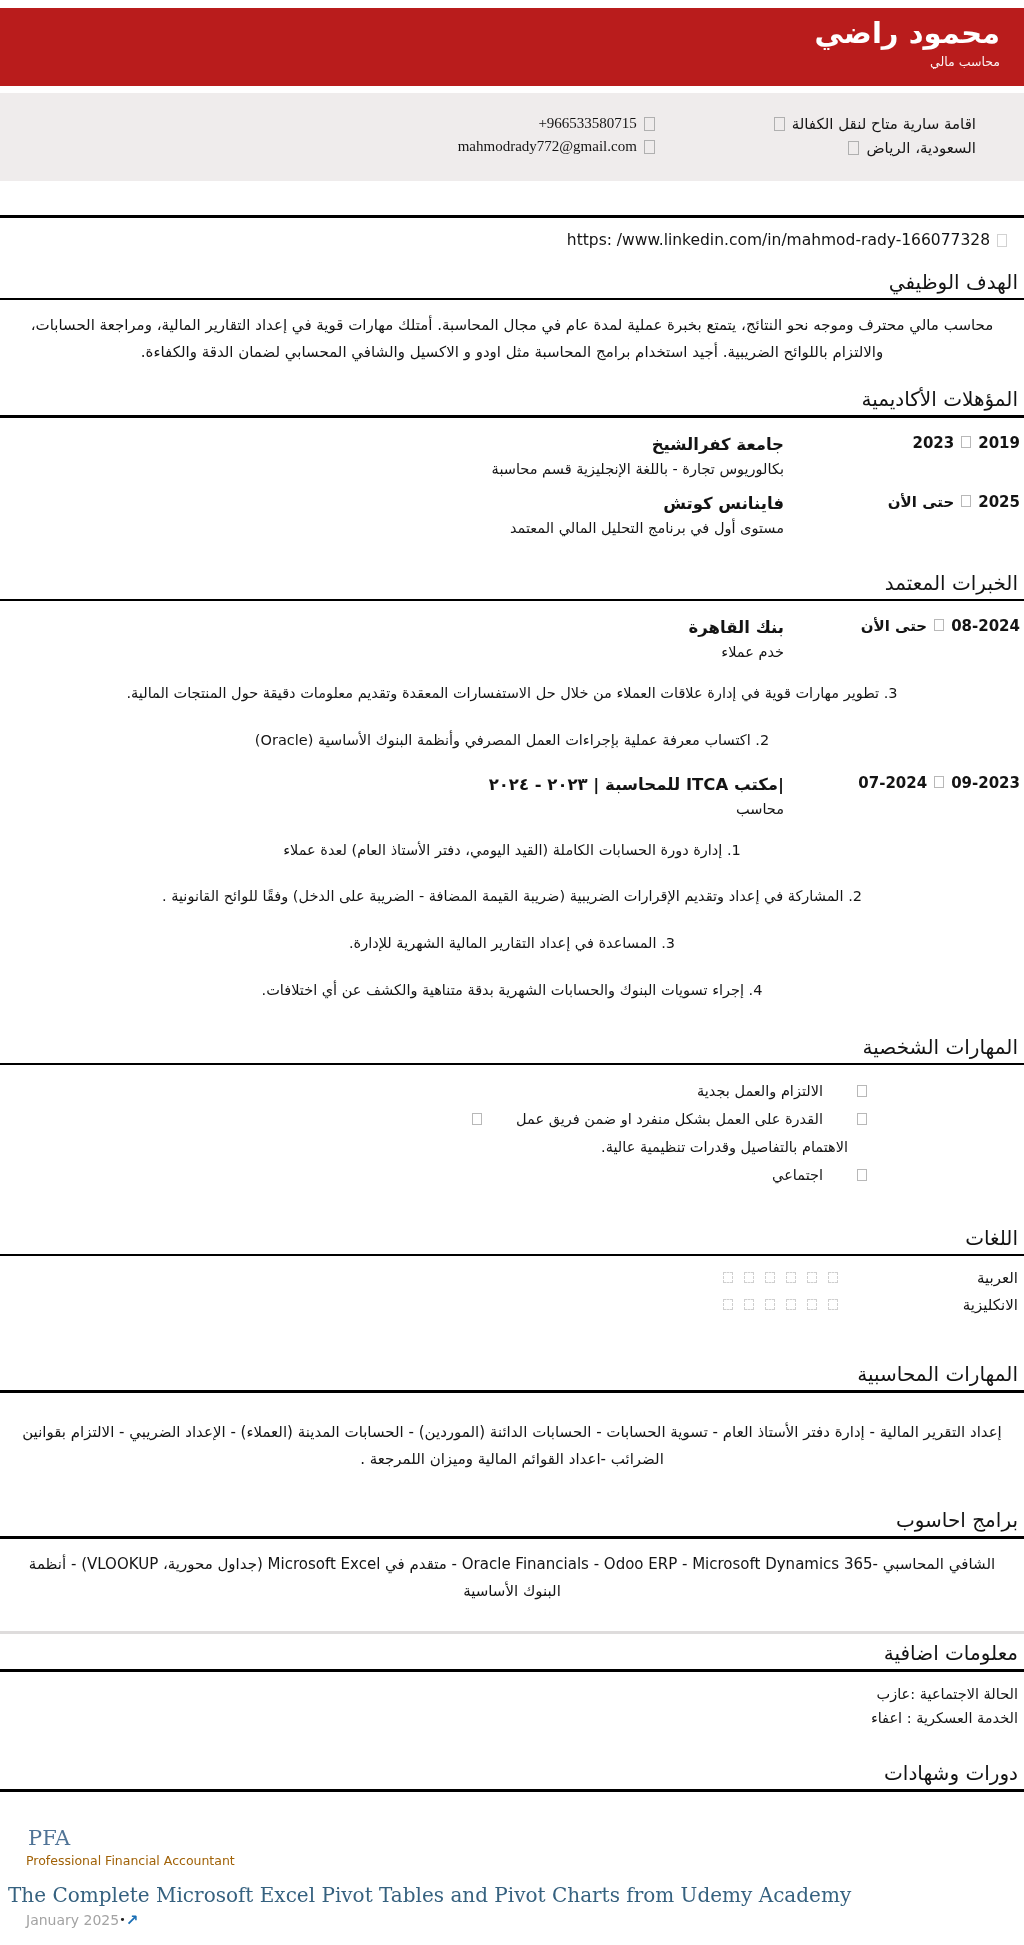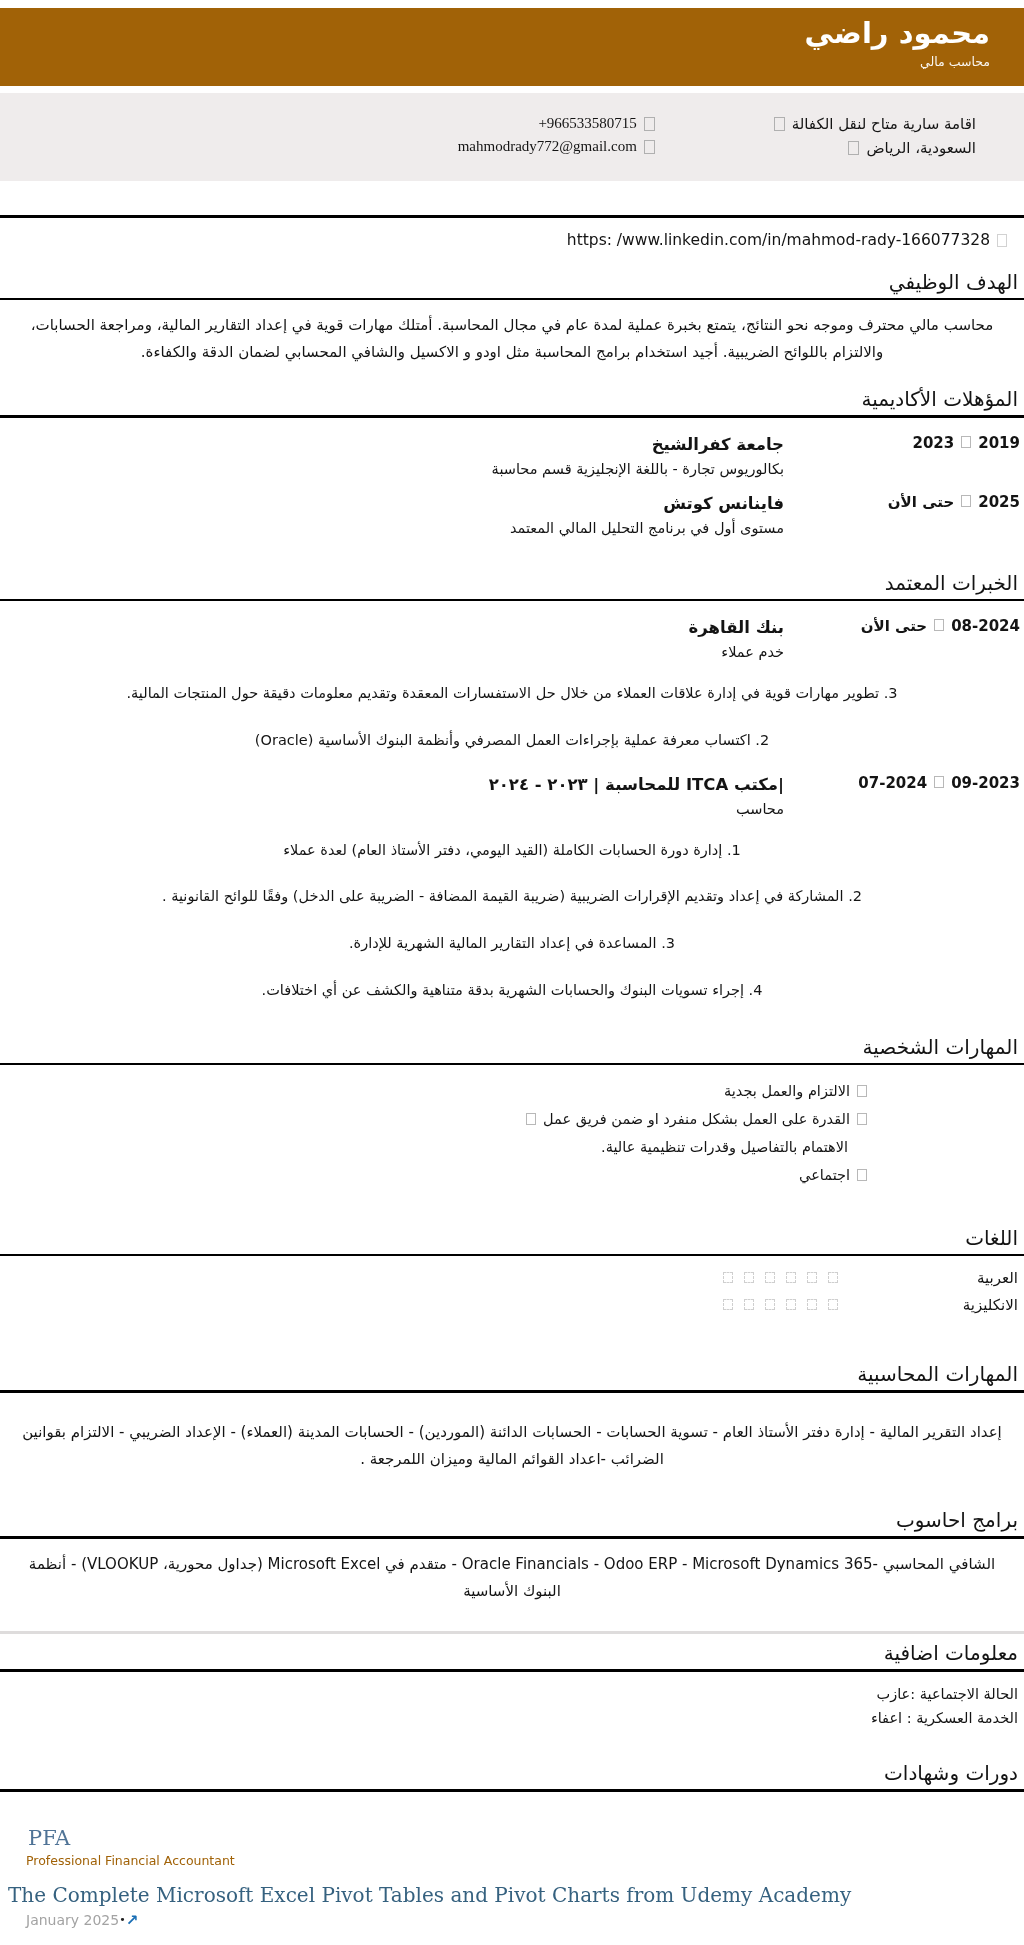--- a/index.html
+++ b/index.html
@@ -3,22 +3,22 @@
 <meta charset="utf-8">
 <style>
   html,body{margin:0;padding:0;background:#ffffff;}
   body{
     width:1024px;min-height:1945px;
     font-family:"DejaVu Sans",sans-serif;
     color:#141414;direction:rtl;box-sizing:border-box;
   }
   
   .topbar{
-    background:#a16207;color:#fff;
-    margin-top:8px;padding:7px 34px 9px 18px;height:62px;box-sizing:content-box;
+    background:#b91c1c;color:#fff;
+    margin-top:8px;padding:7px 24px 9px 18px;height:62px;box-sizing:content-box;
   }
   .topbar .name{font-size:29px;font-weight:600;letter-spacing:.5px;line-height:36px;}
   .topbar .job{font-size:12.5px;font-weight:400;opacity:.95;margin-top:3px;}
   
   .contact{
     background:#efecec;margin-top:7px;padding:16px 0 18px 0;
     display:grid;grid-template-columns:34% 66%;
   }
   .c-row{display:flex;align-items:center;margin:6px 0;}
   .c-col-right{padding-right:48px;}
@@ -49,21 +49,21 @@
   
   .trow{display:grid;grid-template-columns:240px 1fr;margin-top:16px;}
   .dates{text-align:right;padding-right:4px;font-size:15px;font-weight:600;white-space:nowrap;}
   .dates span{unicode-bidi:isolate;}
   .what{text-align:right;}
   .org{font-size:16.5px;font-weight:600;line-height:22px;}
   .detail,.role{font-size:14.5px;margin-top:5px;}
   .bullets p{text-align:center;font-size:14.5px;line-height:1.85;margin:20px 28px;}
   
   .pskills{padding:6px 150px 4px 0;font-size:14.5px;}
-  .pskills .line{display:flex;align-items:center;margin:12px 0;}
+  .pskills .line{display:flex;align-items:center;margin:12px 0;gap:27px;}
   .pskills .line.noicon{padding-right:26px;}
   
   .langs{padding:4px 6px 10px 0;}
   .lrow{display:flex;align-items:center;margin:9px 0;}
   .lname{font-size:15px;min-width:72px;text-align:right;}
   .ldots{display:flex;gap:11px;margin-right:108px;}
   .ldot{width:8px;height:9px;border:1px dashed #cfcfcf;}
   
   .addinfo{padding:6px 6px 4px 0;}
   .addinfo p{text-align:right;font-size:14.5px;margin:8px 0;}

